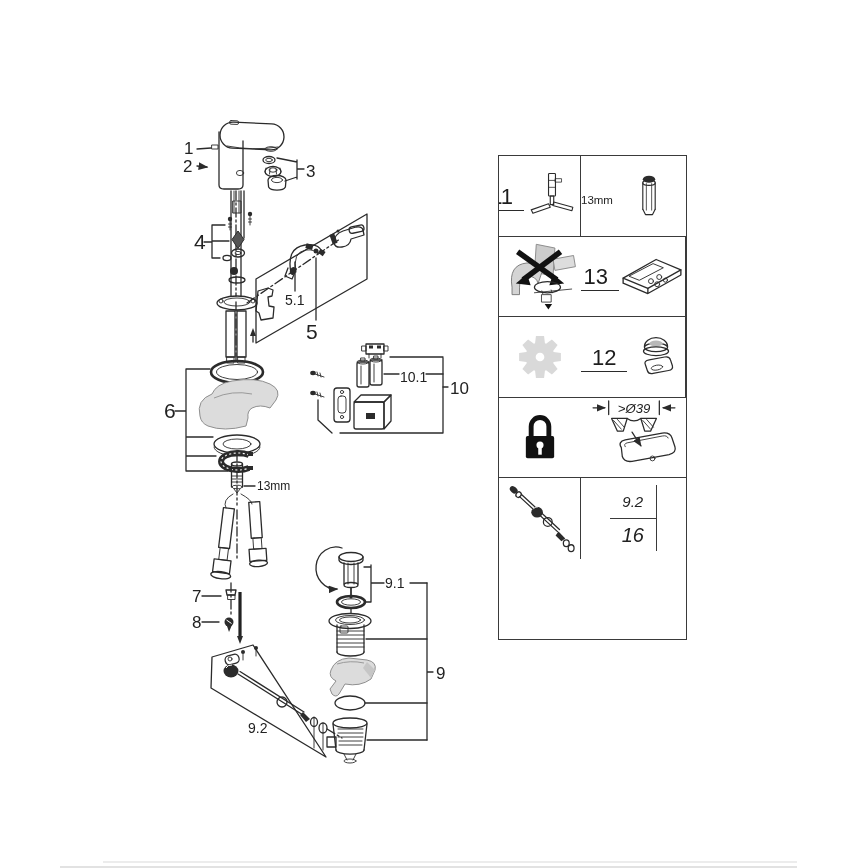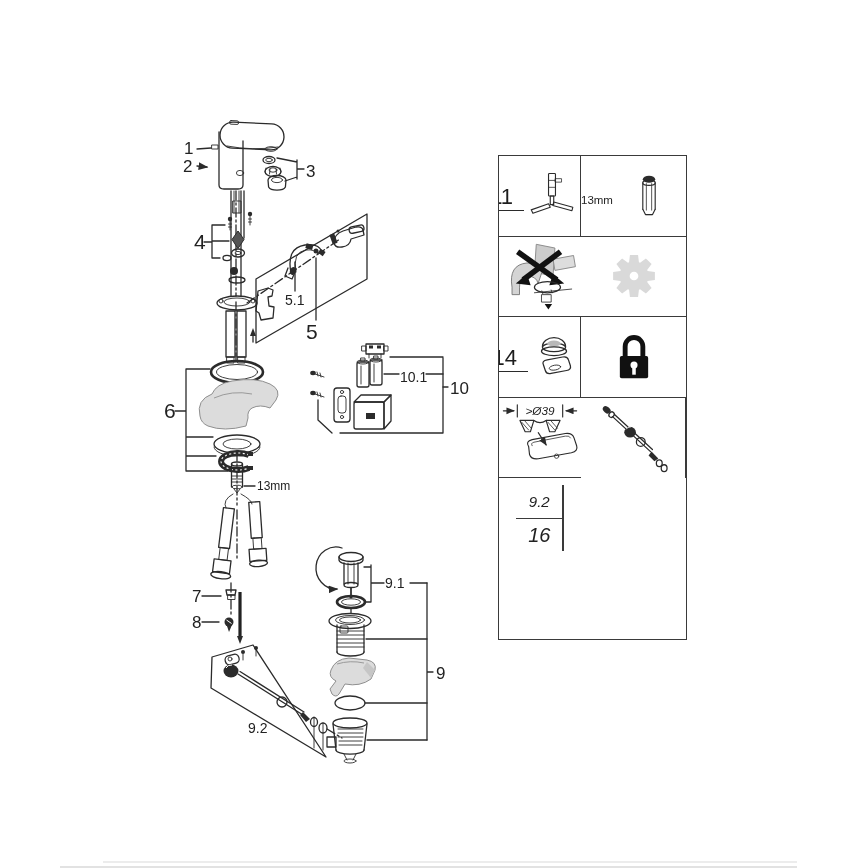--- a/index.html
+++ b/index.html
@@ -341,31 +341,45 @@
         <path d="M66,10 L26,40" stroke="#111" stroke-width="6" fill="none"></path>
         <polygon points="30,34 18,44 34,46" fill="#111"></polygon>
         <ellipse class="ln" cx="52" cy="48" rx="14" ry="6"></ellipse>
         <path class="ln thin" d="M38,54 L78,50 M46,52 l1,3 M56,51 l1,3"></path>
         <rect class="ln thin" x="46" y="56" width="10" height="8"></rect>
         <polygon points="49,66 57,66 53,72" fill="#111"></polygon>
       </svg>
         </div>
     </div>
 
+    <div class="cell">
+      <span class="refnum">13</span>
+      <div class="icon-wrap">
+          <svg width="66" height="50" viewBox="0 0 64 48">
+        <polygon class="ln" points="4,26 36,8 60,18 28,36" fill="#fff"></polygon>
+        <polygon class="ln thin" points="10,24 33,12 43,16 20,28"></polygon>
+        <circle class="ln thin" cx="31" cy="29" r="2.4"></circle>
+            <circle class="ln thin" cx="39" cy="25" r="2.4"></circle>
+        <circle class="ln thin" cx="37" cy="32" r="2.4"></circle>
+            <circle class="ln thin" cx="45" cy="28" r="2"></circle>
+        <path class="ln" d="M4,26 V31 L28,41 V36 M28,41 L60,23 V18"></path>
+      </svg>
+        </div>
+    </div>
     <div class="cell last-col">
       <div class="icon-wrap">
           <svg width="58" height="58" viewBox="0 0 60 60">
         <polygon fill="#d9d9d9" points="44.1,24.9 51.6,25.8 51.6,34.2 44.1,35.1 43.6,36.3 48.2,42.3 42.3,48.2 36.3,43.6 35.1,44.1 34.2,51.6 25.8,51.6 24.9,44.1 23.7,43.6 17.7,48.2 11.8,42.3 16.4,36.3 15.9,35.1 8.4,34.2 8.4,25.8 15.9,24.9 16.4,23.7 11.8,17.7 17.7,11.8 23.7,16.4 24.9,15.9 25.8,8.4 34.2,8.4 35.1,15.9 36.3,16.4 42.3,11.8 48.2,17.7 43.6,23.7"></polygon>
         <circle cx="30" cy="30" r="4.5" fill="#ffffff"></circle>
       </svg>
         </div>
     </div>
 
     <div class="cell">
-      <span class="refnum">14</span>
+      <span class="refnum">12</span>
       <div class="icon-wrap">
           <svg width="52" height="54" viewBox="0 0 52 56">
         <path class="ln" d="M14,17 a12,9 0 0 1 24,0"></path>
         <ellipse class="ln" cx="26" cy="18" rx="12" ry="4.5"></ellipse>
         <ellipse cx="26" cy="14" rx="7" ry="3" fill="#b9b9b9"></ellipse>
         <ellipse class="ln" cx="26" cy="22" rx="13" ry="4.5"></ellipse>
         <path class="ln" d="M15,36 q-2,-4 4,-5 l16,-3 q5,-1 6,3 l2,6 q1,4 -4,5 l-16,3 q-5,1 -6,-3 z"></path>
         <ellipse class="ln thin" cx="27" cy="39" rx="6" ry="2.5" transform="rotate(-10 27 39)"></ellipse>
       </svg>
         </div>

